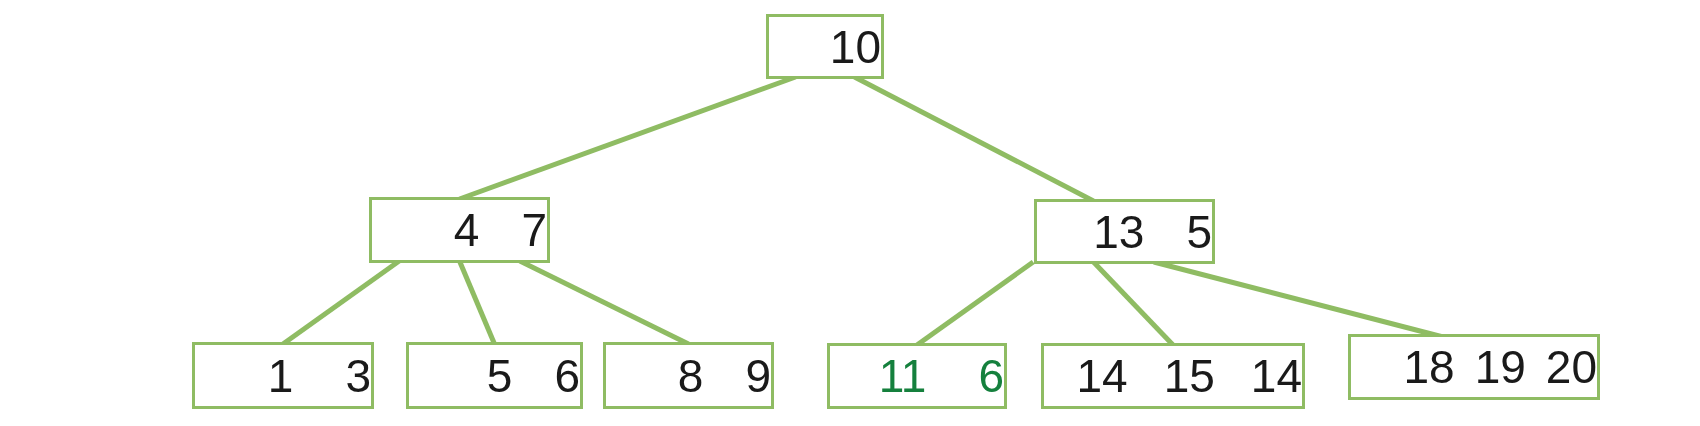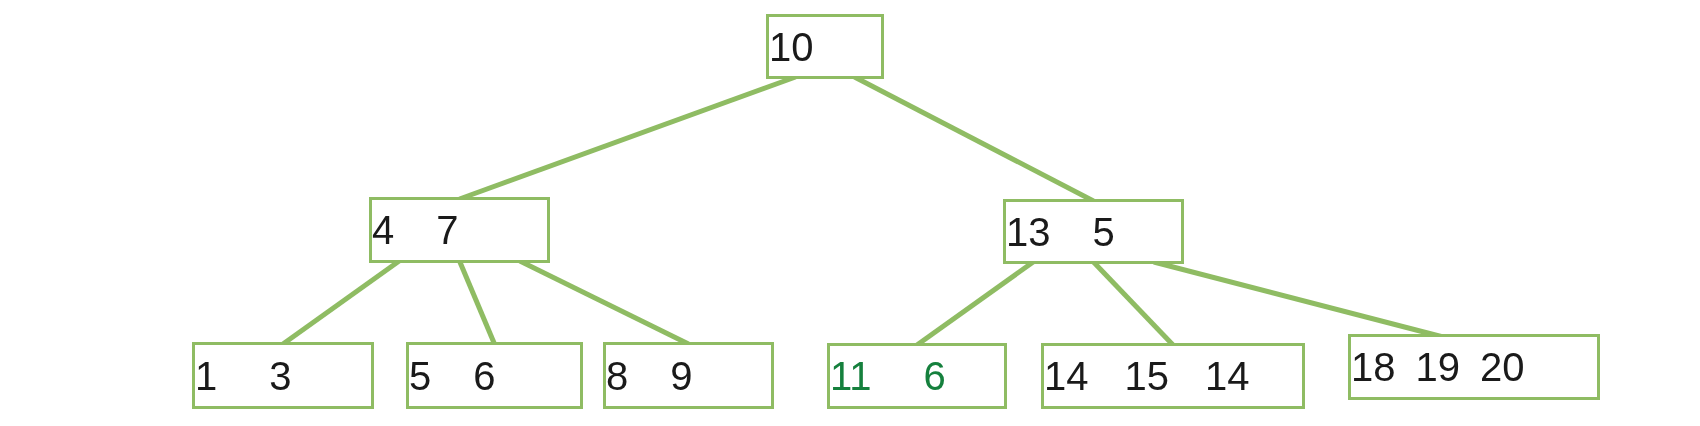--- a/index.html
+++ b/index.html
@@ -22,39 +22,39 @@
     z-index: 0;
   }
   .node {
     position: absolute;
     z-index: 1;
     box-sizing: border-box;
     background: #ffffff;
     border: 3px solid #8fbc63; 
     display: flex;
     align-items: center;
-    justify-content: flex-start;
-    font-size: 40px;
+    justify-content: flex-end;
+    font-size: 46px;
     color: #1a1a1a;
     line-height: 1;
   }
   .node .key {
     display: inline-block;
     white-space: pre;
   }
   
   .gap-lg { gap: 42px; }
   .gap-xl { gap: 52px; }
   .gap-md { gap: 32px; }
   .gap-sm { gap: 20px; }
 
   
   #node-root    { left: 766px;  top: 14px;  width: 118px; height: 65px; }
   #node-47      { left: 369px;  top: 197px; width: 181px; height: 66px; }
-  #node-1317    { left: 1003px; top: 199px; width: 181px; height: 65px; }
+  #node-1317    { left: 1034px; top: 199px; width: 181px; height: 65px; }
   #node-13      { left: 192px;  top: 342px; width: 182px; height: 67px; }
   #node-56      { left: 406px;  top: 342px; width: 177px; height: 67px; }
   #node-89      { left: 603px;  top: 342px; width: 171px; height: 67px; }
   #node-1112    { left: 827px;  top: 343px; width: 180px; height: 66px; }
   #node-141516  { left: 1041px; top: 343px; width: 264px; height: 66px; gap: 36px; }
   #node-181920  { left: 1348px; top: 334px; width: 252px; height: 66px; }
 </style>
 </head>
 <body>
 

